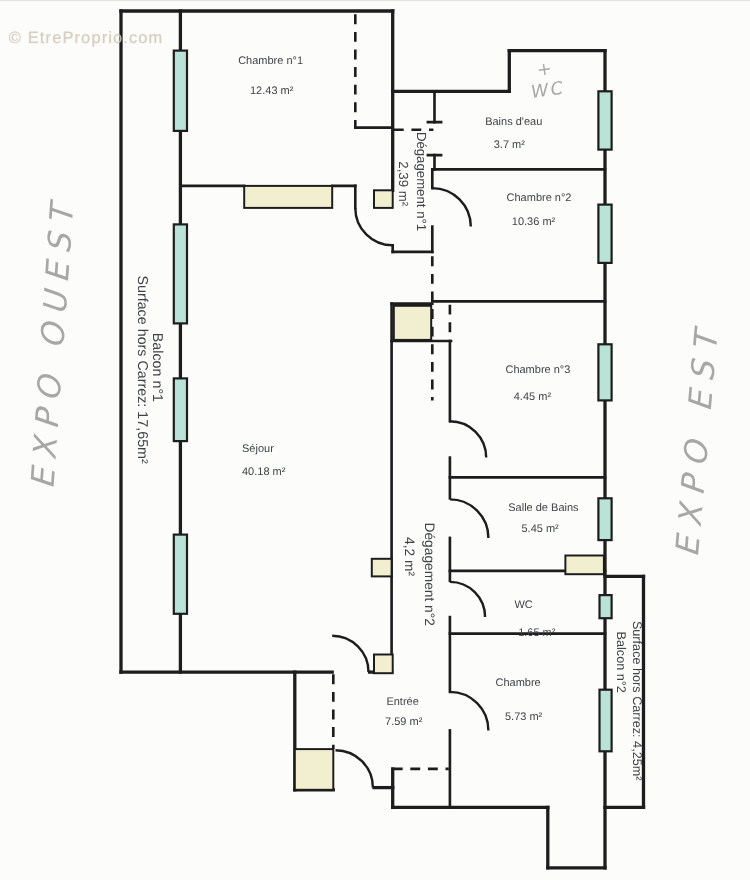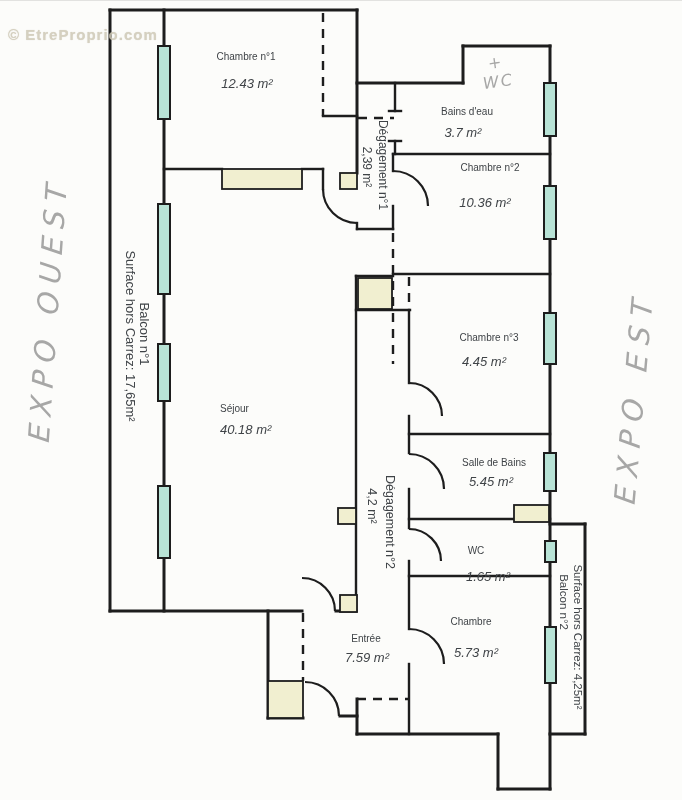--- a/index.html
+++ b/index.html
@@ -7,28 +7,28 @@
          font-family:"Liberation Sans",sans-serif;border-top:1px solid #e2e2e0;}
   svg{position:absolute;left:0;top:0;}
   .w   {stroke:var(--wall);stroke-width:3;stroke-linecap:square;}
   .w2  {stroke:var(--wall);stroke-width:2.4;stroke-linecap:square;}
   .dash{stroke:var(--wall);stroke-width:2.4;stroke-dasharray:9 7;stroke-linecap:butt;}
   .arc {fill:none;stroke:var(--wall);stroke-width:2.2;}
   .win {fill:var(--window);stroke:var(--wall);stroke-width:2;}
   .clo {fill:var(--closet);stroke:var(--wall);stroke-width:1.8;}
   .lbl{position:absolute;transform:translate(-50%,-50%);white-space:nowrap;
        color:var(--ink);font-size:10px;text-align:center;}
-  .area{font-size:13px;font-style:italic;}
+  .area{font-size:10px;}
   .left{transform:translate(0,-50%);text-align:left;}
   .rot{position:absolute;white-space:nowrap;color:var(--ink);
        transform:translate(-50%,-50%) rotate(90deg);}
   .hand{position:absolute;white-space:nowrap;color:var(--pencil);
         font-family:"DejaVu Sans",sans-serif;font-style:italic;opacity:.8;}
   .expo{font-size:29px;letter-spacing:8px;font-weight:400;}
-  .wm{position:absolute;left:8px;top:25px;font-size:15px;font-weight:bold;
+  .wm{position:absolute;left:8px;top:25px;font-size:15px;font-weight:normal;
       color:#cfc9b6;letter-spacing:1px;opacity:.85;
       text-shadow:0 0 1px rgba(175,170,150,.55);}
   .wchand{text-align:center;line-height:19px;font-size:16px;letter-spacing:2px;
           transform:translate(-50%,-50%) rotate(-8deg);}
 </style>
 </head>
 <body>
 
 <div id="stage">
 
@@ -128,21 +128,21 @@
   </svg>
 
   <div class="wm">© EtreProprio.com</div>
 
   <div class="lbl" style="left:246px;top:55px">Chambre n°1</div>
   <div class="lbl area" style="left:247px;top:82px">12.43 m²</div>
 
   <div class="lbl" style="left:467px;top:110px">Bains d'eau</div>
   <div class="lbl area" style="left:463px;top:131px">3.7 m²</div>
 
-  <div class="lbl" style="left:490px;top:166px">Chambre n°2</div>
+  <div class="lbl" style="left:490px;top:179px">Chambre n°2</div>
   <div class="lbl area" style="left:485px;top:201px">10.36 m²</div>
 
   <div class="lbl" style="left:489px;top:336px">Chambre n°3</div>
   <div class="lbl area" style="left:484px;top:360px">4.45 m²</div>
 
   <div class="lbl left" style="left:220px;top:407px">Séjour</div>
   <div class="lbl area left" style="left:220px;top:428px">40.18 m²</div>
 
   <div class="lbl" style="left:494px;top:461px">Salle de Bains</div>
   <div class="lbl area" style="left:491px;top:480px">5.45 m²</div>

